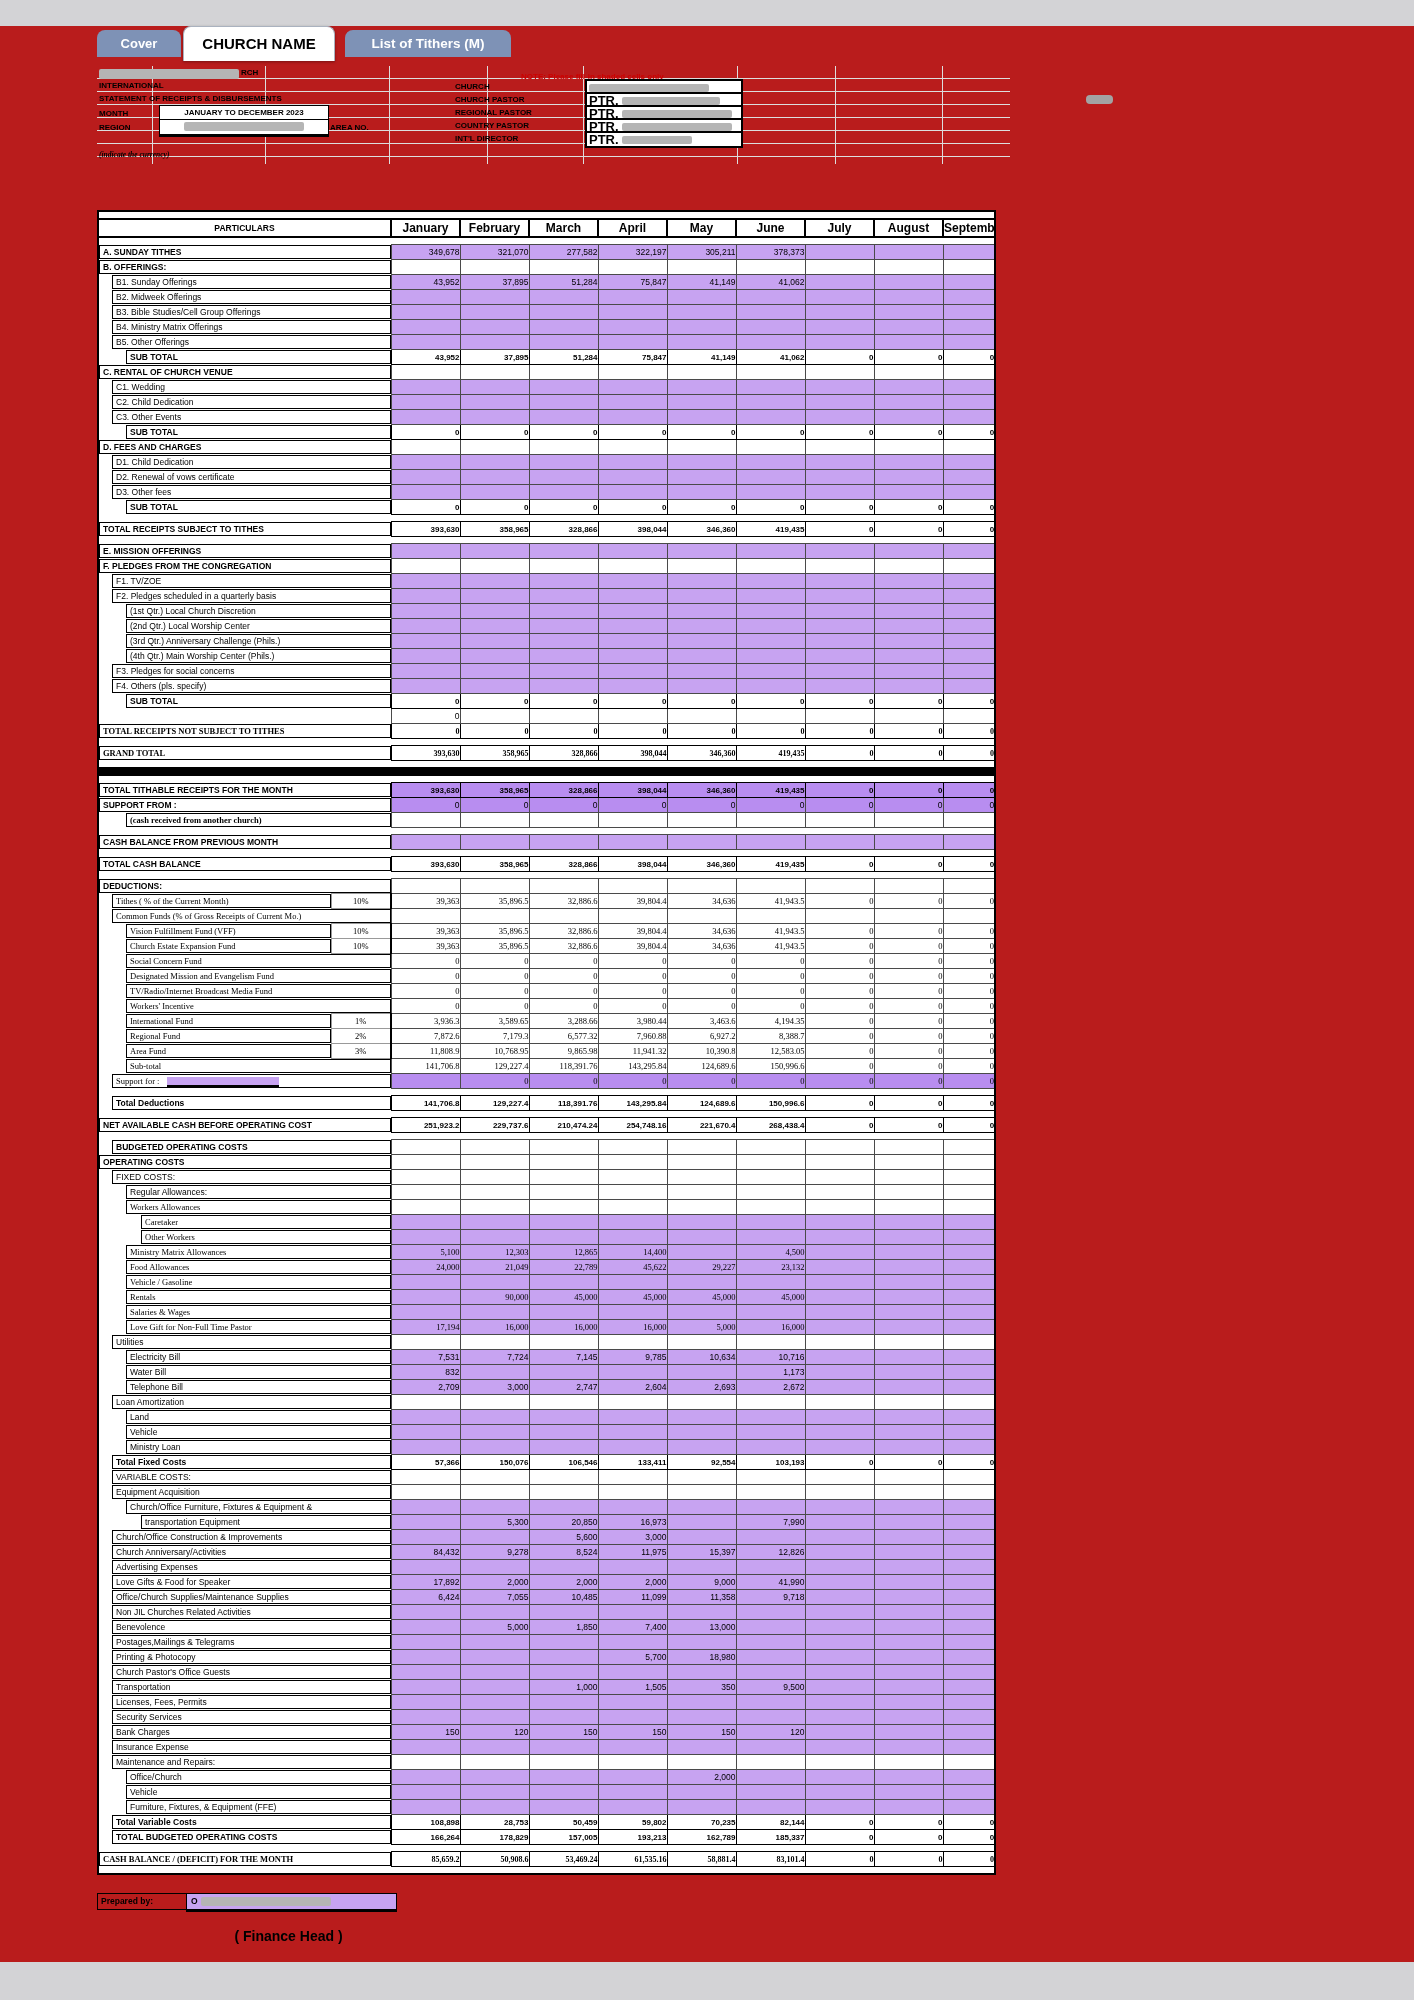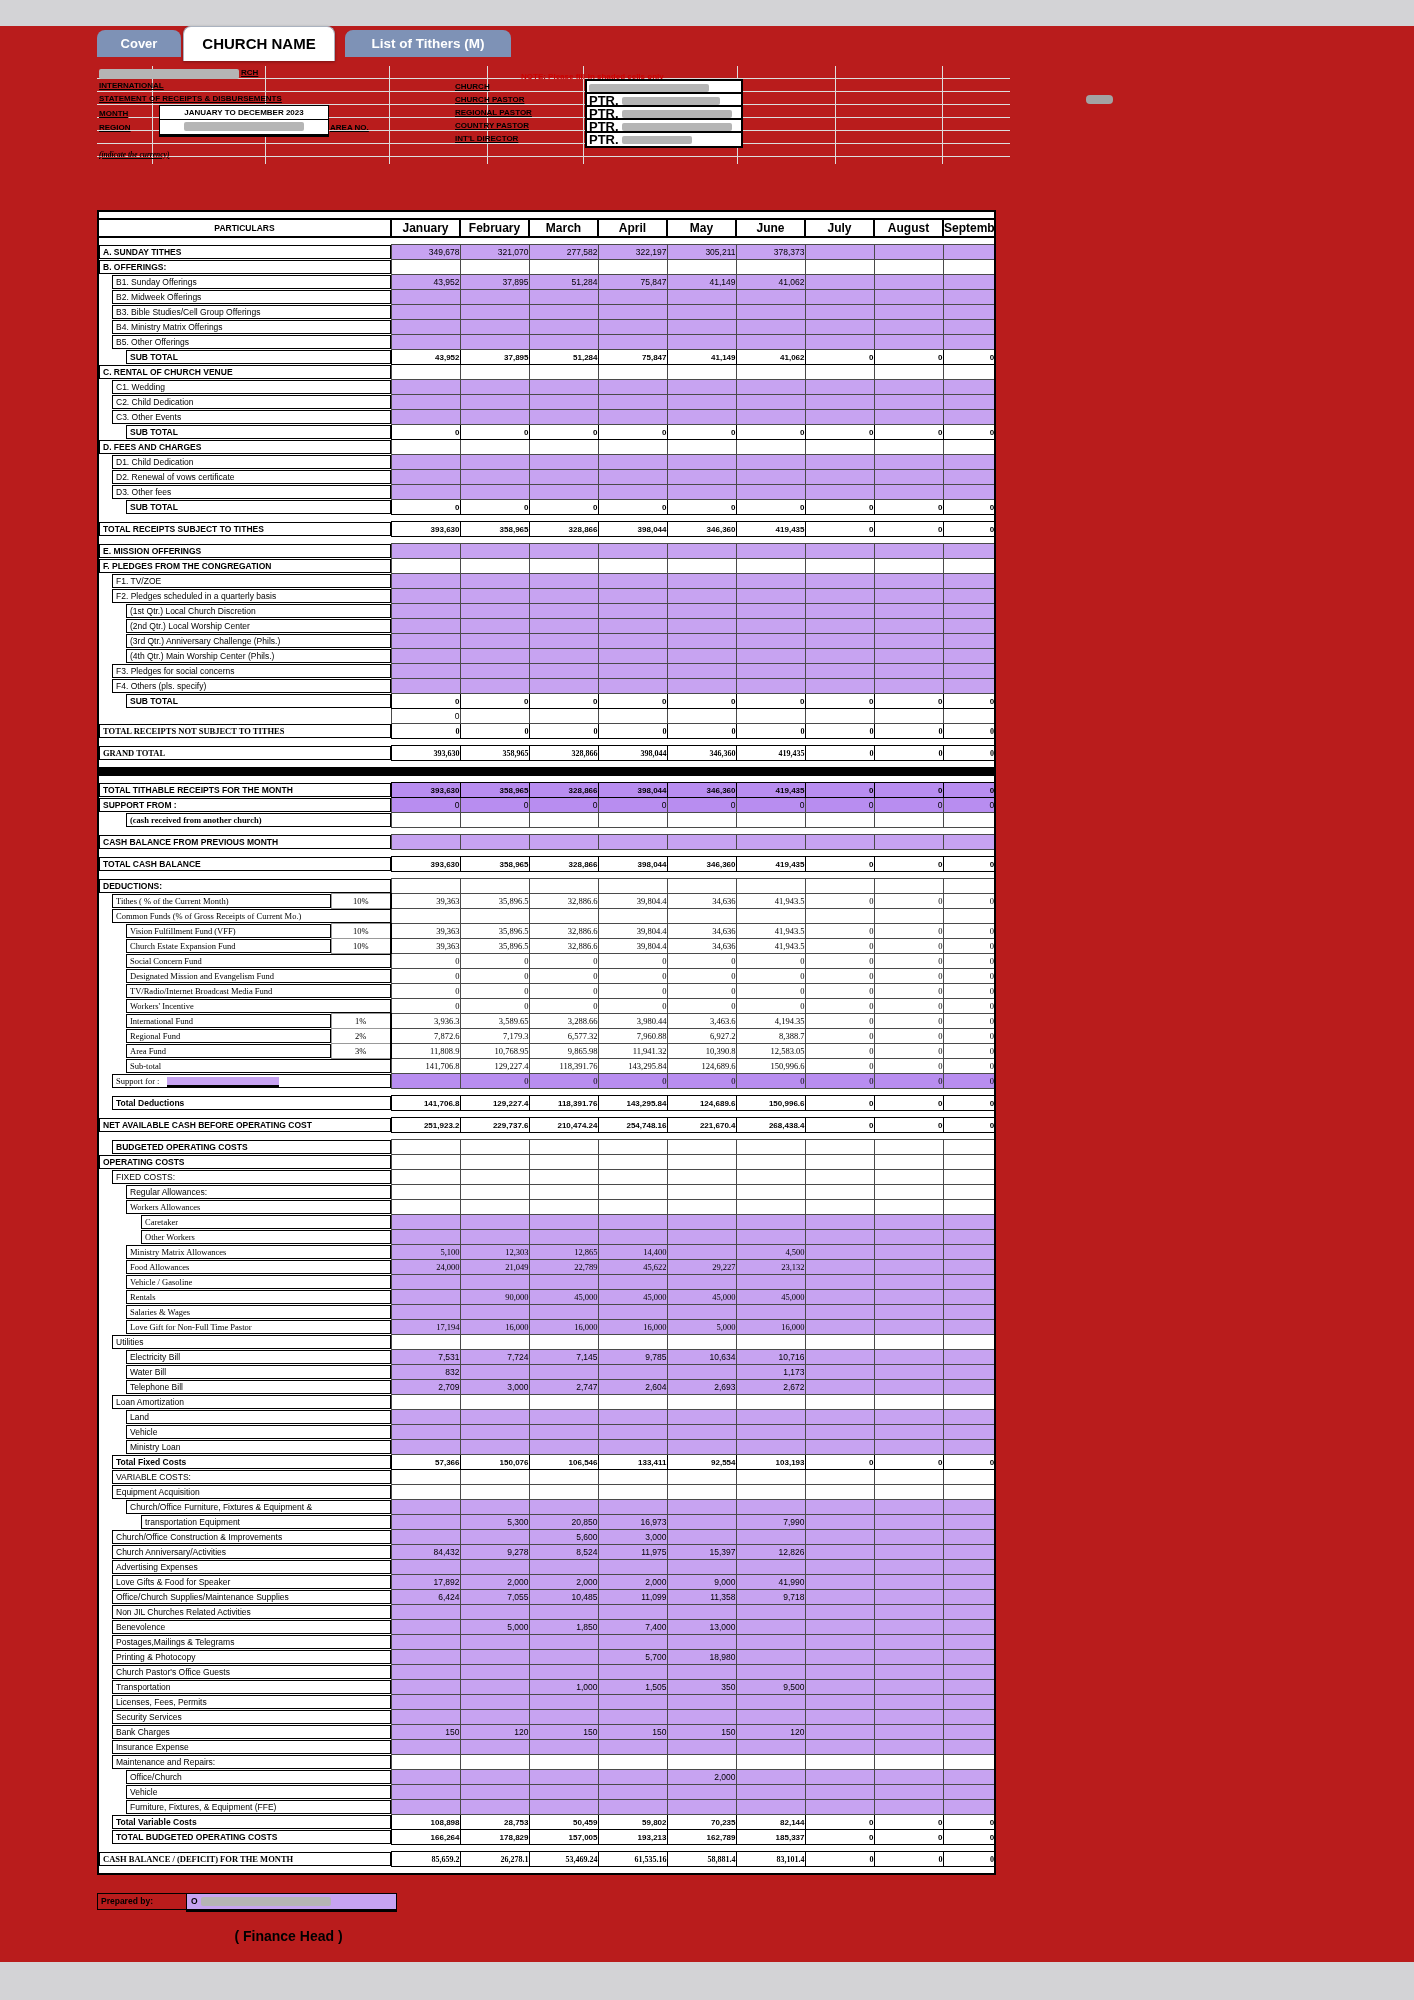--- a/index.html
+++ b/index.html
@@ -17,21 +17,21 @@
   #tab-church{left:183px;top:26px;width:150px;height:34px;font-size:15px;line-height:34px;z-index:2;}
   #tab-tithers{left:345px;top:30px;width:166px;height:27px;font-size:13.5px;line-height:27px;}
 
   .scrollthumb{position:absolute;left:1086px;top:95px;width:27px;height:9px;background:#a3a3a3;border-radius:4px;}
 
   
   #hdr{position:absolute;left:97px;top:66px;width:913px;height:98px;
        background:
          repeating-linear-gradient(to bottom,transparent 0 12px,#ddd 12px 13px);}
   #hdr .vline{position:absolute;top:0;bottom:0;width:1px;background:#ddd;}
-  .h-item{position:absolute;font-size:8px;font-weight:bold;white-space:nowrap;text-decoration:underline;}
+  .h-item{position:absolute;font-size:8px;font-weight:bold;white-space:nowrap;}
   .pill{background:#b5b5b5;border-radius:2px;display:inline-block;}
   .pillabs{position:absolute;background:#b5b5b5;border-radius:2px;}
   .valbox{position:absolute;border:2px solid #000;background:#fff;display:flex;align-items:center;
           font-size:13px;font-weight:bold;padding-left:2px;gap:3px;}
   .mbox{position:absolute;border:1.5px solid #000;border-bottom:3px solid #000;background:#fff;
         font-size:8px;font-weight:bold;text-align:center;}
   .note-red{position:absolute;color:#c00;font-size:8px;font-weight:bold;white-space:nowrap;}
   .currency{font-family:"Liberation Serif",serif;font-style:italic;font-weight:bold;font-size:7.5px;}
 
   
@@ -1619,21 +1619,21 @@
             <td class="m">0</td>
           </tr>
           <tr class="sp">
             <td colspan="11"></td>
           </tr>
           <tr class="totr">
             <td class="lab" colspan="2">
               <span class="lbox bld srf">CASH BALANCE / (DEFICIT) FOR THE MONTH</span>
             </td>
             <td class="m srf">85,659.2</td>
-            <td class="m srf">26,278.1</td>
+            <td class="m srf">50,908.6</td>
             <td class="m srf">53,469.24</td>
             <td class="m srf">61,535.16</td>
             <td class="m srf">58,881.4</td>
             <td class="m srf">83,101.4</td>
             <td class="m srf">0</td>
             <td class="m srf">0</td>
             <td class="m srf">0</td>
           </tr>
           <tr class="sp">
             <td colspan="11"></td>

